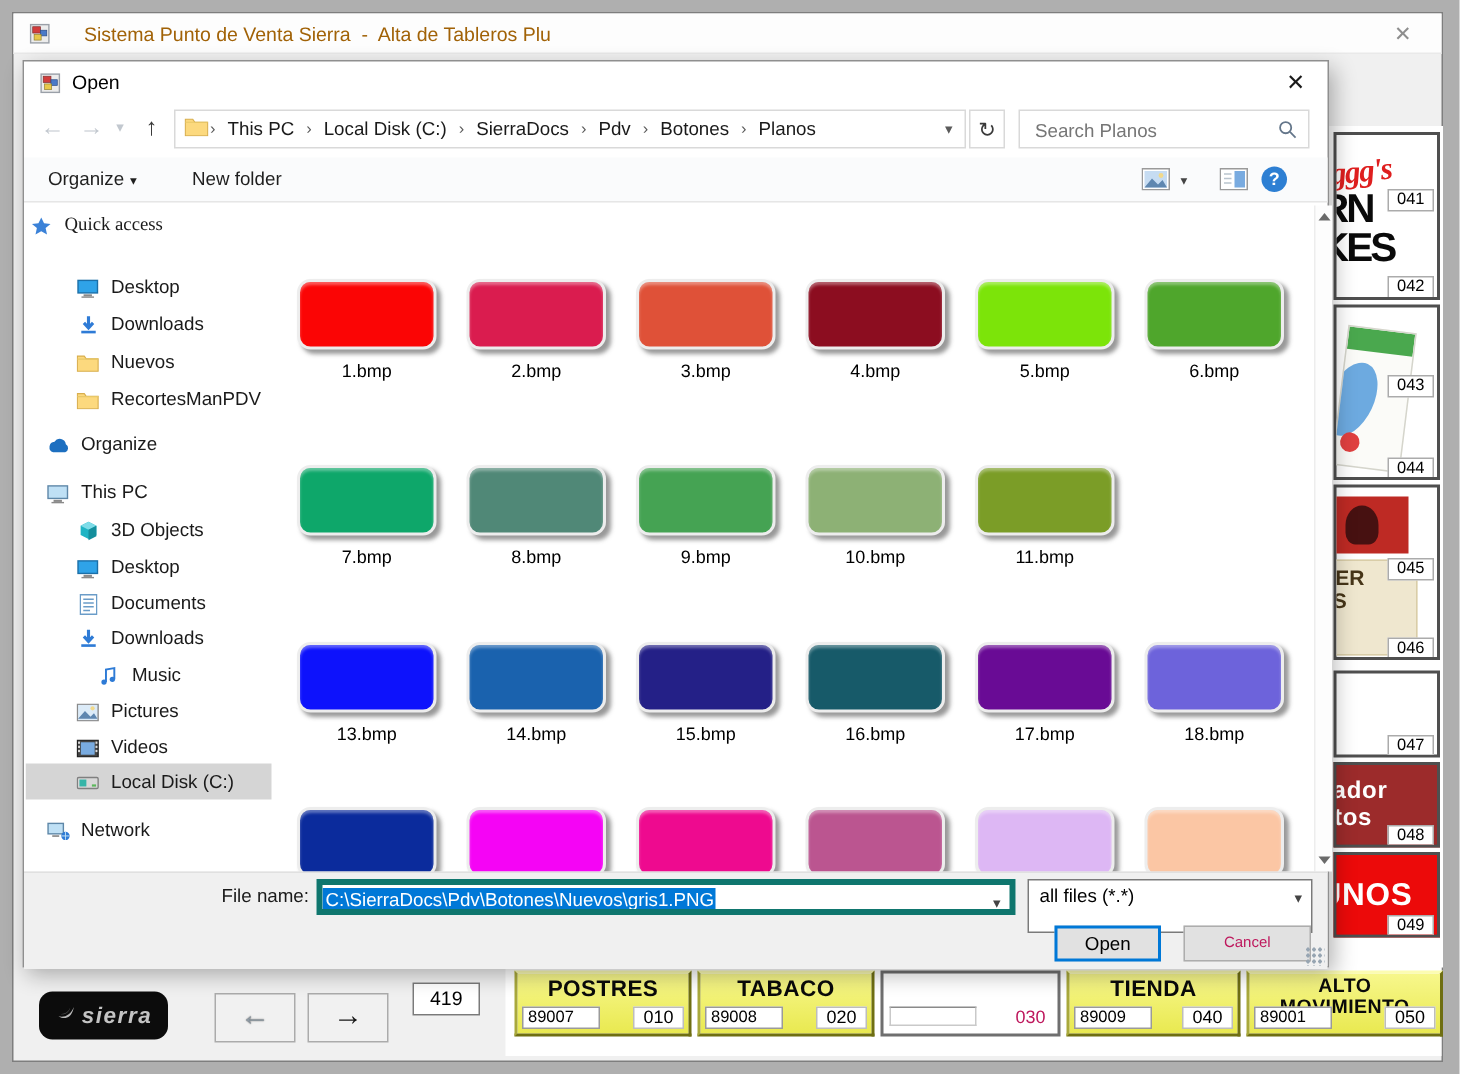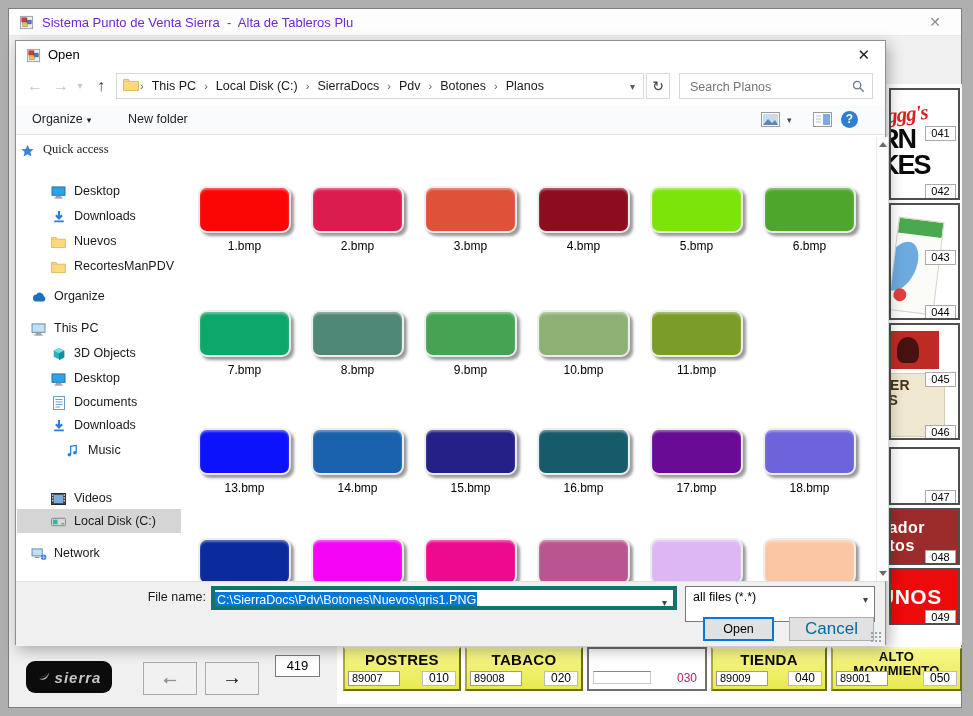--- a/index.html
+++ b/index.html
@@ -5,21 +5,21 @@
   html,body{margin:0;padding:0}
   body{width:973px;height:716px;background:#AFAFAF;position:relative;overflow:hidden;
        font-family:"Liberation Sans",sans-serif;color:#1a1a1a}
 
   
   #window{position:absolute;left:8px;top:8px;width:954px;height:700px;background:#F0F0F0;
           border:1px solid #7E7E7E;box-sizing:border-box}
   #titlebar{position:absolute;left:9px;top:9px;width:952px;height:26px;background:#FDFDFD;
             border-bottom:1px solid #E9E9E9;display:flex;align-items:center}
   #titlebar .appicon{margin-left:10px;width:15px;height:15px}
-  #titlebar .wtitle{margin-left:8px;font-size:13px;color:#6d28d9;white-space:pre}
+  #titlebar .wtitle{margin-left:22px;font-size:13px;color:#a16207;white-space:pre}
   #titlebar .wclose{position:absolute;right:14px;top:3px;font-size:14px;color:#8E8E8E;padding:2px 6px;cursor:default}
 
   
   #rightpanel{position:absolute;left:886px;top:84px;width:76px;height:561px;background:#FFF}
   .pcell{position:absolute;left:889px;width:71px;background:#FFF;border:2px solid #4F4F4F;
          box-sizing:border-box;overflow:hidden}
   .badge{position:absolute;right:2px;width:31px;height:15px;background:#FFF;border:1px solid #ABABAB;
          box-sizing:border-box;font-size:11px;line-height:13px;text-align:center;color:#000}
   .cf-script{position:absolute;top:12px;left:-4px;font-family:"Liberation Serif",serif;font-style:italic;
              font-weight:bold;color:#DF1F1F;font-size:21px;transform:rotate(-6deg);letter-spacing:-1px}
@@ -131,21 +131,21 @@
   #fninput{position:absolute;left:195px;top:4px;width:466px;height:24px;background:#FFF;border:4px solid #0f766e;
            box-sizing:border-box;line-height:20px;font-size:12.5px;overflow:hidden;white-space:nowrap}
   #fninput .selected{background:#0078D7;color:#FFF;padding:1px 1px 2px 2px}
   #fninput .combochev{position:absolute;right:6px;top:3px;color:#444;font-size:10px}
   #ftcombo{position:absolute;left:669px;top:4px;width:190px;height:36px;background:#FFF;border:1px solid #7A7A7A;
            box-sizing:border-box;line-height:21px;font-size:12.5px;padding-left:7px;color:#000}
   #ftcombo .combochev{position:absolute;right:6px;top:2px;color:#444;font-size:10px}
   #openbtn{position:absolute;left:687px;top:35px;width:71px;height:24px;background:#E1E1E1;border:2px solid #0078D7;
            box-sizing:border-box;text-align:center;line-height:20px;font-size:12.5px;color:#000}
   #cancelbtn{position:absolute;left:773px;top:35px;width:85px;height:24px;background:#E1E1E1;border:1px solid #ADADAD;
-             box-sizing:border-box;text-align:center;line-height:22px;font-size:17px;color:#0369a1}
+             box-sizing:border-box;text-align:center;line-height:22px;font-size:10px;color:#be185d}
   #grip{position:absolute;right:2px;bottom:2px;width:13px;height:13px;
         background-image:radial-gradient(circle,#97A5B2 1.2px,transparent 1.4px);background-size:4px 4px}
 </style>
 </head>
 <body>
 
 <div id="window"></div>
 
 <div id="titlebar">
   <span class="appicon">
@@ -388,20 +388,25 @@
           </svg></span><span class="lbl">Documents</span></div>
       <div class="side-item" style="top: 276px; padding-left: 33px;"><span class="ic"><svg width="14" height="14" viewBox="0 0 16 16">
             <path d="M8 1v8M4.5 6L8 9.8 11.5 6" stroke="#2E7BD6" stroke-width="2.4" fill="none"></path>
             <rect x="2.5" y="12" width="11" height="2" fill="#2E7BD6"></rect>
           </svg></span><span class="lbl">Downloads</span></div>
       <div class="side-item" style="top: 301px; padding-left: 47px;"><span class="ic"><svg width="13" height="14" viewBox="0 0 14 14">
             <path d="M5 11V2l6-1v8" fill="none" stroke="#2E7BD6" stroke-width="1.4"></path>
             <circle cx="3.6" cy="11" r="1.9" fill="#2E7BD6"></circle>
             <circle cx="9.6" cy="9" r="1.9" fill="#2E7BD6"></circle>
           </svg></span><span class="lbl">Music</span></div>
+      <div class="side-item" style="top: 325px; padding-left: 33px;"><span class="ic"><svg width="15" height="12" viewBox="0 0 16 13">
+            <rect x=".5" y=".5" width="15" height="12" fill="#DCEBF8" stroke="#8A8A8A"></rect>
+            <path d="M1 11l5-5.5 4 4 2.5-2.5 2.5 4z" fill="#5F87B0"></path>
+            <circle cx="11.5" cy="3.5" r="1.5" fill="#F2D98A"></circle>
+          </svg></span><span class="lbl">Pictures</span></div>
       <div class="side-item" style="top: 349px; padding-left: 33px;"><span class="ic"><svg width="15" height="12" viewBox="0 0 16 13">
             <rect x=".5" y=".5" width="15" height="12" fill="#444" stroke="#222"></rect>
             <rect x="3" y="2" width="10" height="9" fill="#79ABE0"></rect>
             <rect x="1" y="1.5" width="1.4" height="1.6" fill="#DDD"></rect>
             <rect x="1" y="4.5" width="1.4" height="1.6" fill="#DDD"></rect>
             <rect x="1" y="7.5" width="1.4" height="1.6" fill="#DDD"></rect>
             <rect x="13.6" y="1.5" width="1.4" height="1.6" fill="#DDD"></rect>
             <rect x="13.6" y="4.5" width="1.4" height="1.6" fill="#DDD"></rect>
             <rect x="13.6" y="7.5" width="1.4" height="1.6" fill="#DDD"></rect>
           </svg></span><span class="lbl">Videos</span></div>

